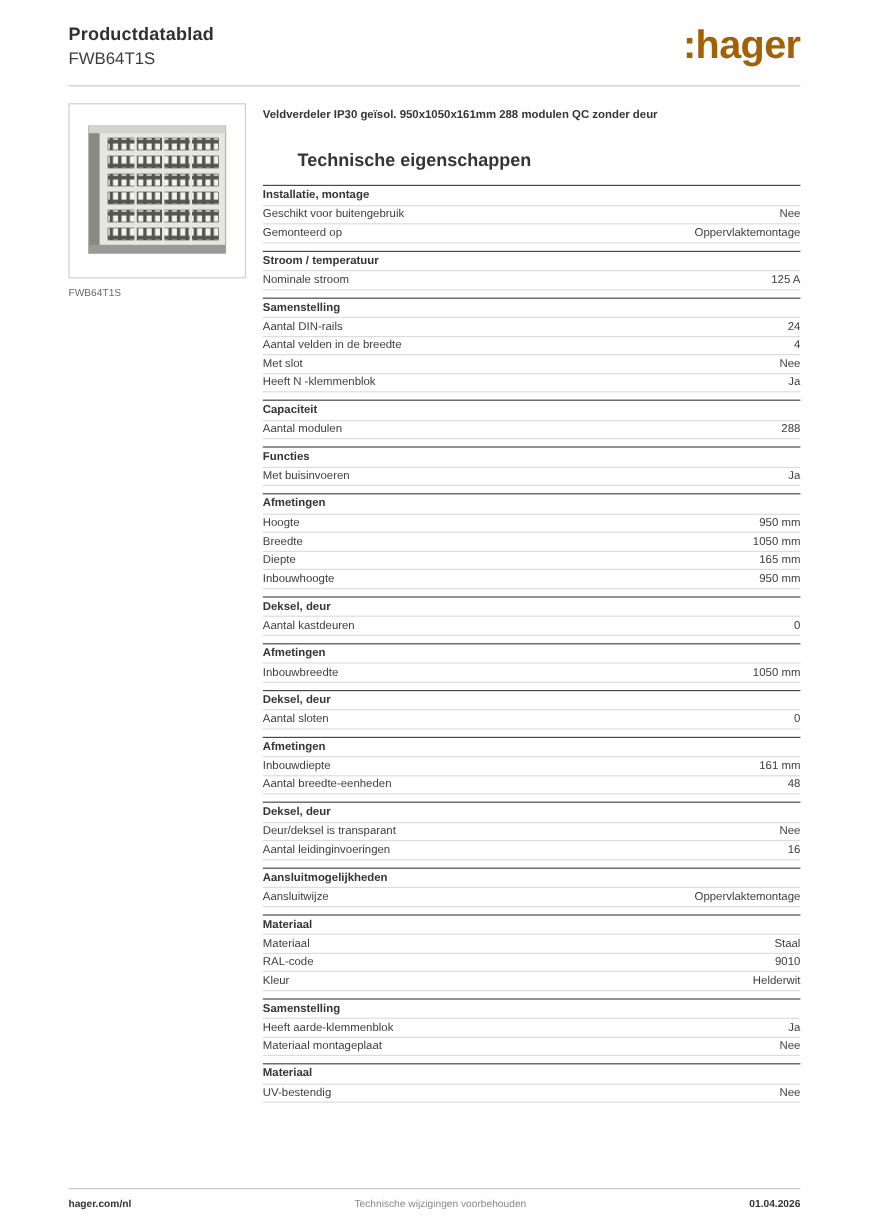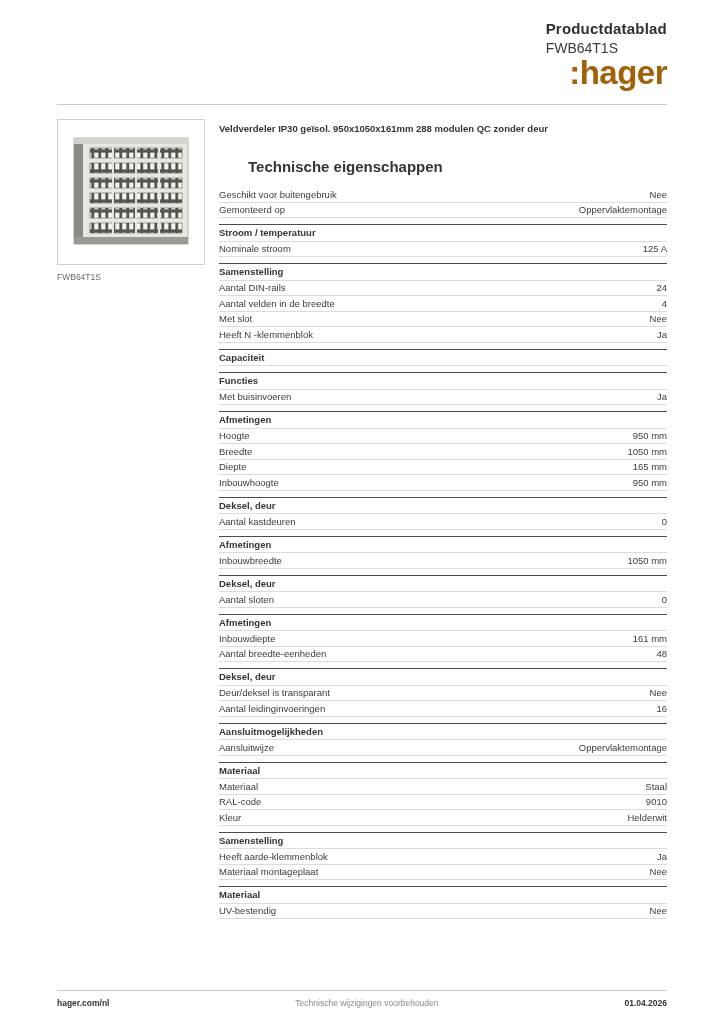--- a/index.html
+++ b/index.html
@@ -5,21 +5,21 @@
   * { margin:0; padding:0; box-sizing:border-box; }
   html,body { background:#ffffff; }
   body {
     width:724px; height:1024px;
     font-family:"Liberation Sans", sans-serif;
     color:#3c3c3c;
   }
   .page { position:relative; width:724px; height:1024px; padding:20px 57px 0 57px; overflow:hidden; background:#fff; }
 
   
-  .doc-header { display:flex; justify-content:space-between; align-items:flex-end;flex-direction:column; }
+  .doc-header { display:flex; justify-content:space-between; align-items:flex-start; }
   .doc-title { font-size:15px; font-weight:bold; color:#303030; letter-spacing:0.2px; }
   .doc-subtitle { font-size:14px; font-weight:normal; color:#3c3c3c; margin-top:3px; }
   .logo { font-size:33px; font-weight:bold; color:#a16207; line-height:1; letter-spacing:-0.5px; }
   .header-rule { border:none; border-top:1px solid #c9c9c9; margin-top:15px; }
 
   
   .content { display:flex; margin-top:14px; }
   .left-col { width:150px; flex:0 0 150px; }
   .image-box { width:148px; height:146px; border:1px solid #cfcfcf; background:#fff; display:flex; align-items:center; justify-content:center; }
   .image-caption { margin-top:7px; font-size:8.5px; color:#6a6a6a; }
@@ -102,20 +102,21 @@
         </svg>
       </div>
       <div class="image-caption">FWB64T1S</div>
     </aside>
 
     <main class="right-col">
       <div class="description">Veldverdeler IP30 geïsol. 950x1050x161mm 288 modulen QC zonder deur</div>
       <div class="specs-title">Technische eigenschappen</div>
       <div class="sections" id="sections">
           <section class="spec-section">
+            <div class="section-title">Installatie, montage</div>
             <div class="spec-row">
               <span class="spec-label">Geschikt voor buitengebruik</span>
               <span class="spec-value">Nee</span>
             </div>
             <div class="spec-row">
               <span class="spec-label">Gemonteerd op</span>
               <span class="spec-value">Oppervlaktemontage</span>
             </div>
           </section>
           <section class="spec-section">
@@ -139,20 +140,24 @@
               <span class="spec-label">Met slot</span>
               <span class="spec-value">Nee</span>
             </div>
             <div class="spec-row">
               <span class="spec-label">Heeft N -klemmenblok</span>
               <span class="spec-value">Ja</span>
             </div>
           </section>
           <section class="spec-section">
             <div class="section-title">Capaciteit</div>
+            <div class="spec-row">
+              <span class="spec-label">Aantal modulen</span>
+              <span class="spec-value">288</span>
+            </div>
           </section>
           <section class="spec-section">
             <div class="section-title">Functies</div>
             <div class="spec-row">
               <span class="spec-label">Met buisinvoeren</span>
               <span class="spec-value">Ja</span>
             </div>
           </section>
           <section class="spec-section">
             <div class="section-title">Afmetingen</div>

